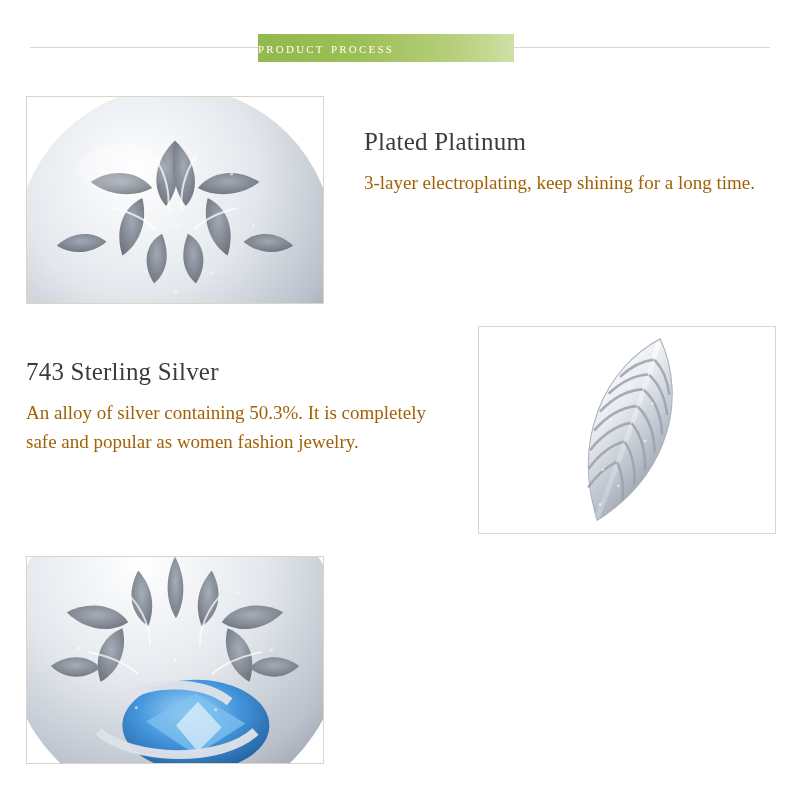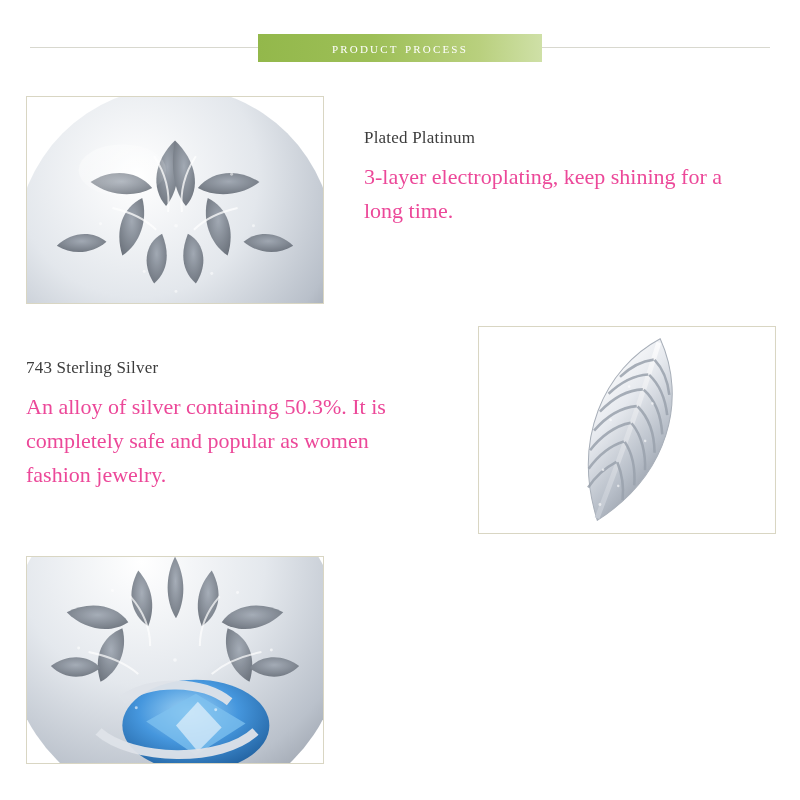--- a/index.html
+++ b/index.html
@@ -26,26 +26,25 @@
     top: 47px;
     left: 30px;
     right: 30px;
     height: 1px;
     background: #d8d8cf;
   }
   .header-banner {
     position: absolute;
     top: 34px;
     left: 258px;
-    width: 284px;
+    width: 256px;
     height: 28px;
     background: linear-gradient(to right, #93b84b 0%, #9dbf57 40%, #b9d07e 78%, #cfe0a7 100%);
     display: flex;
     align-items: center;
-    justify-content: center;
   }
   .header-banner span {
     font-family: "Liberation Serif", serif;
     font-size: 16px;
     letter-spacing: 2.2px;
     color: #ffffff;
     font-variant: small-caps;
     text-transform: lowercase;
     white-space: nowrap;
   }
@@ -76,31 +75,31 @@
 
   .text-block {
     flex: 1 1 auto;
     padding-top: 32px;
   }
   .text-block.pad-left { padding-left: 40px; }
   .text-block.pad-right { padding-right: 40px; }
 
   .title {
     font-family: "Liberation Serif", serif;
-    font-size: 17px;
+    font-size: 25px;
     color: #3c3c3c;
     margin: 0 0 12px 0;
     font-weight: normal;
     letter-spacing: 0.2px;
   }
   .desc {
     font-family: "Liberation Serif", serif;
-    font-size: 22px;
+    font-size: 19px;
     line-height: 1.55;
-    color: #ec4899;
+    color: #a16207;
     margin: 0;
     max-width: 400px;
   }
 
   
   .art { position: absolute; inset: 0; }
   .art svg { display: block; width: 100%; height: 100%; }
 </style>
 </head>
 <body>

